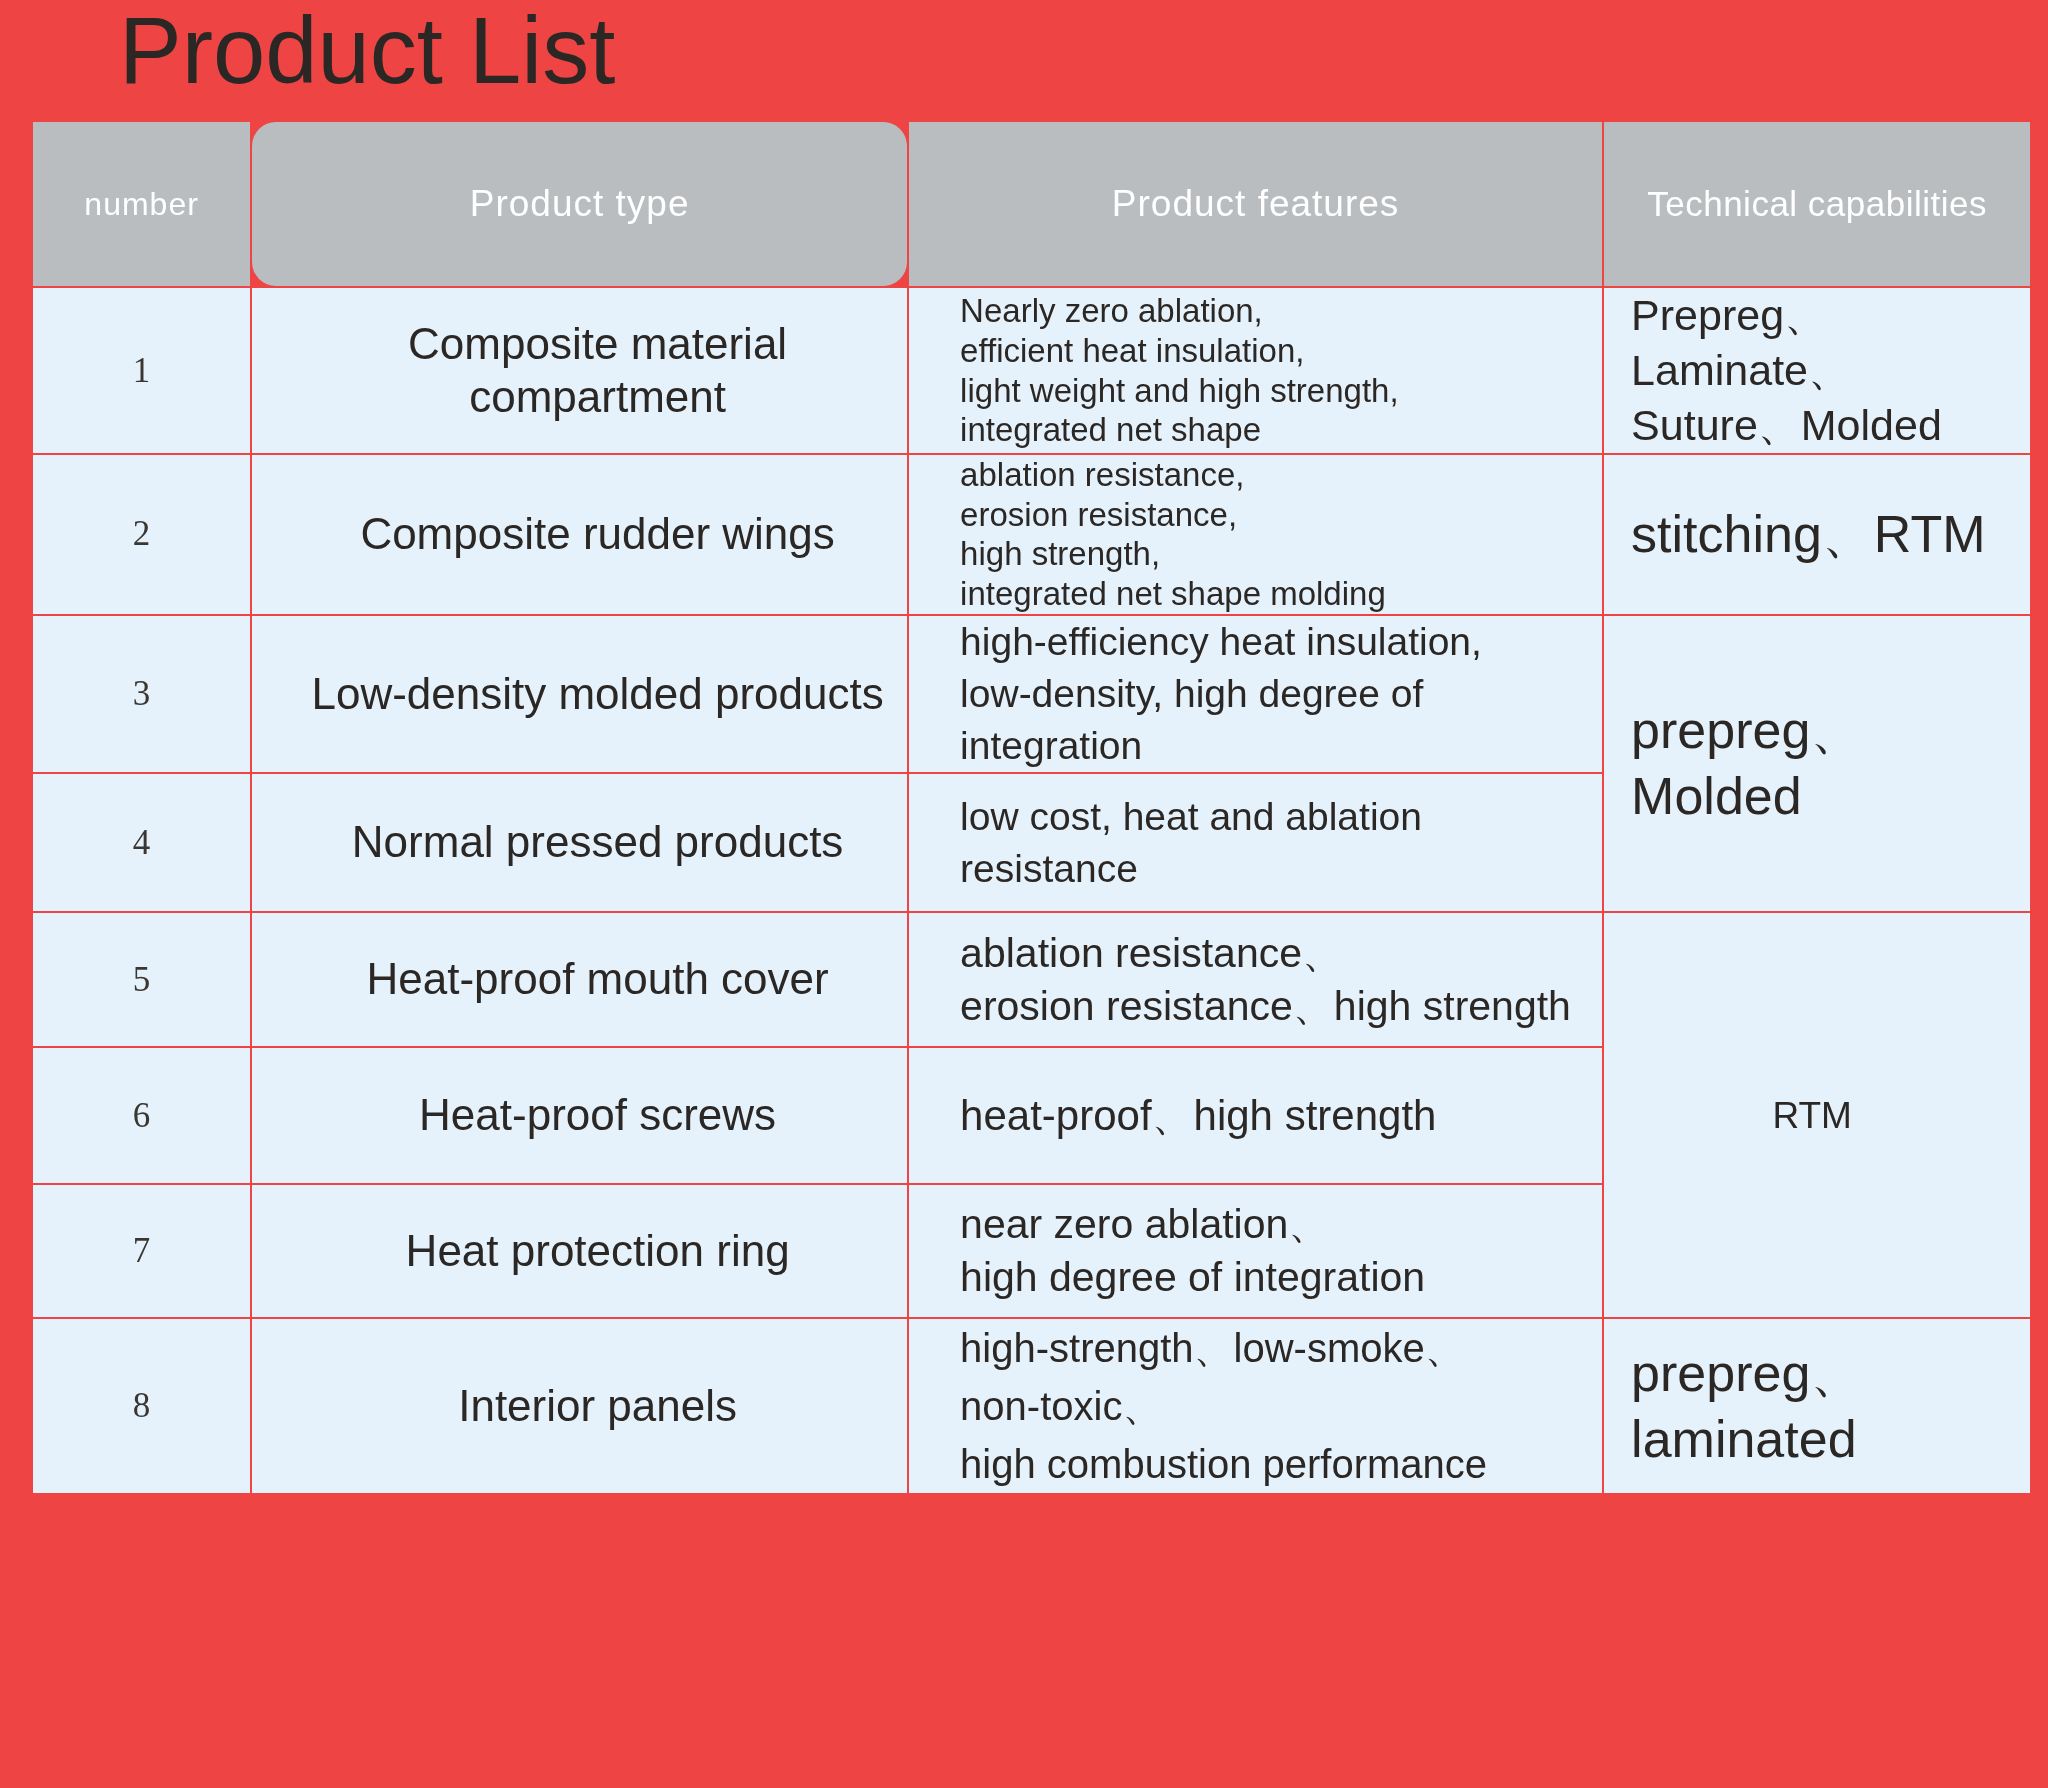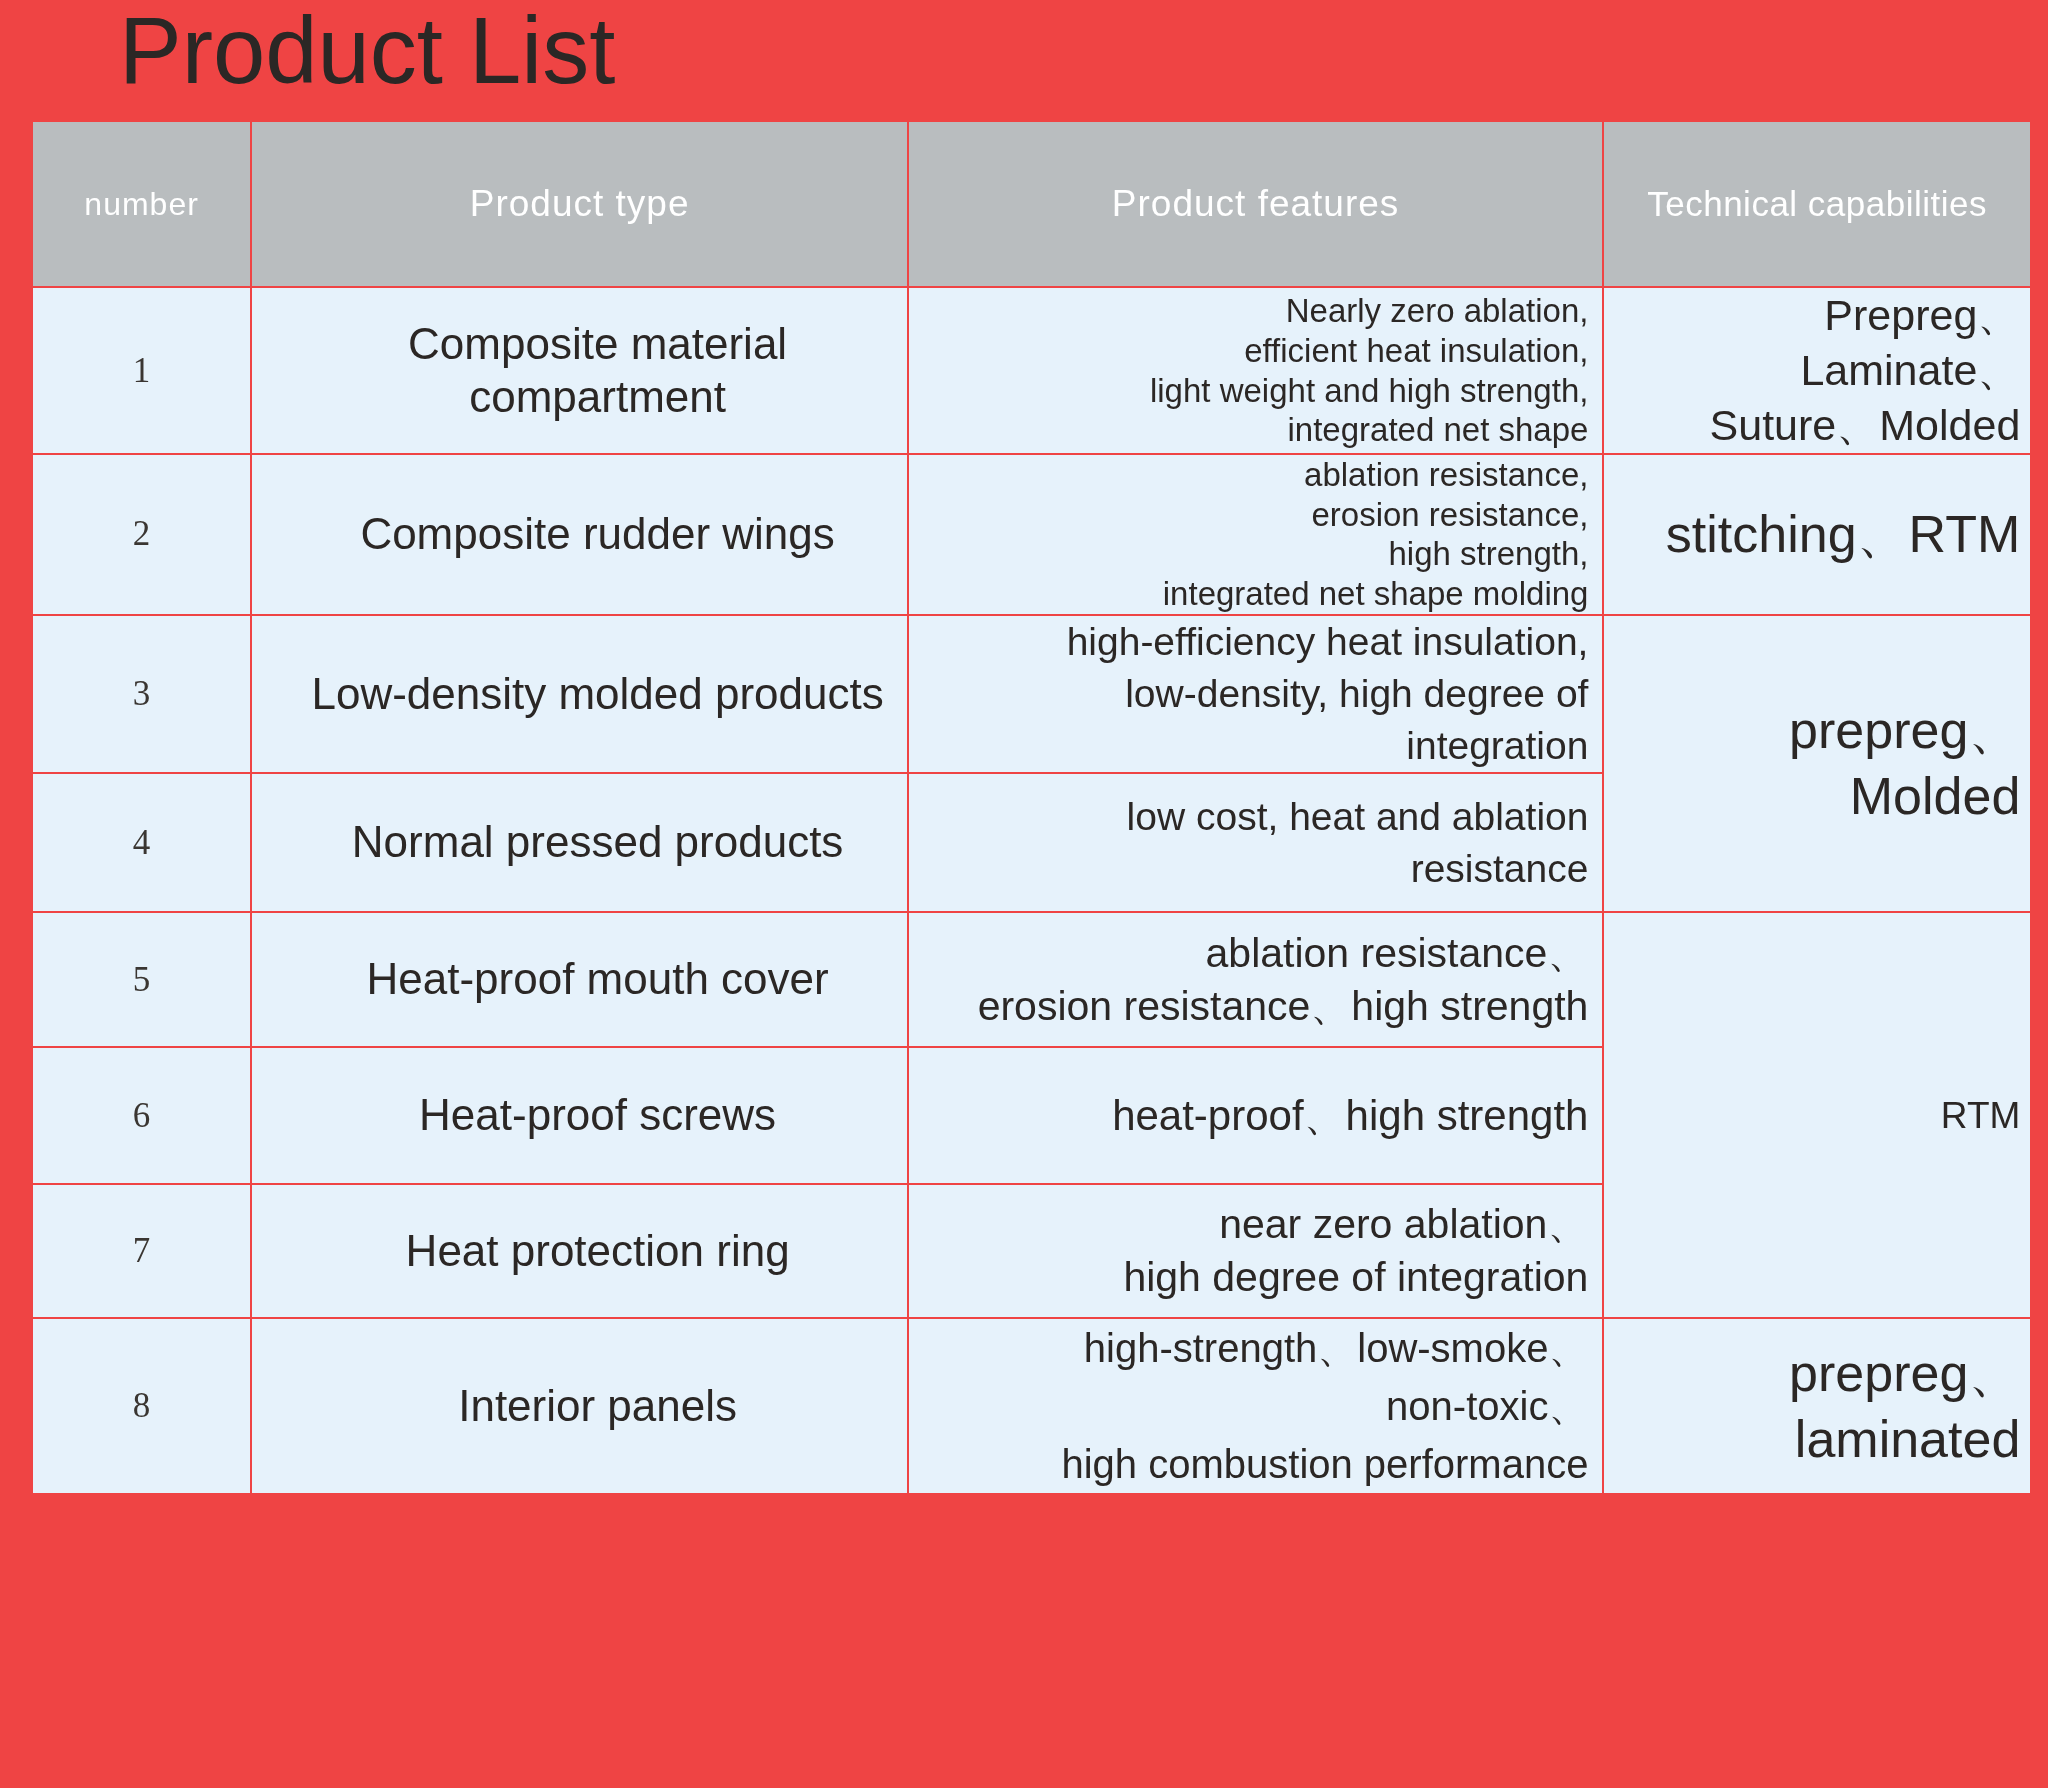--- a/index.html
+++ b/index.html
@@ -64,21 +64,21 @@
     background: #b9bdbf;
     color: #ffffff;
     font-weight: 400;
     height: 164px;
     text-align: center;
     vertical-align: middle;
     font-size: 36px;
     letter-spacing: 1px;
   }
   thead th.h-num { font-size: 32px; }
-  thead th.h-type { font-size: 37px; }
+  thead th.h-type { font-size: 37px; border-radius: 24px; }
   thead th.h-feat { font-size: 37px; }
   thead th.h-tech { font-size: 35px; letter-spacing: 0.5px; }
 
   tbody td {
     background: #e6f2fb;
   }
 
   td.num {
     text-align: center;
     font-size: 35px;
@@ -113,21 +113,21 @@
     font-size: 43px;
     color: #2b2725;
     line-height: 1.28;
     padding-left: 27px;
     padding-right: 9.8px;
     margin-top: 28px;
   }
   td.tech.small { font-size: 37px; text-align: center; padding-left: 0; }
   td.tech.mid   { font-size: 52px; }
 
-  .line { display: block; text-align: right; }
+  .line { display: block; }
 </style>
 </head>
 <body>
 
 <div class="page">
 
   <div class="page-title">Product List</div>
 
   <div class="table-wrap">
     <table class="product-table">

